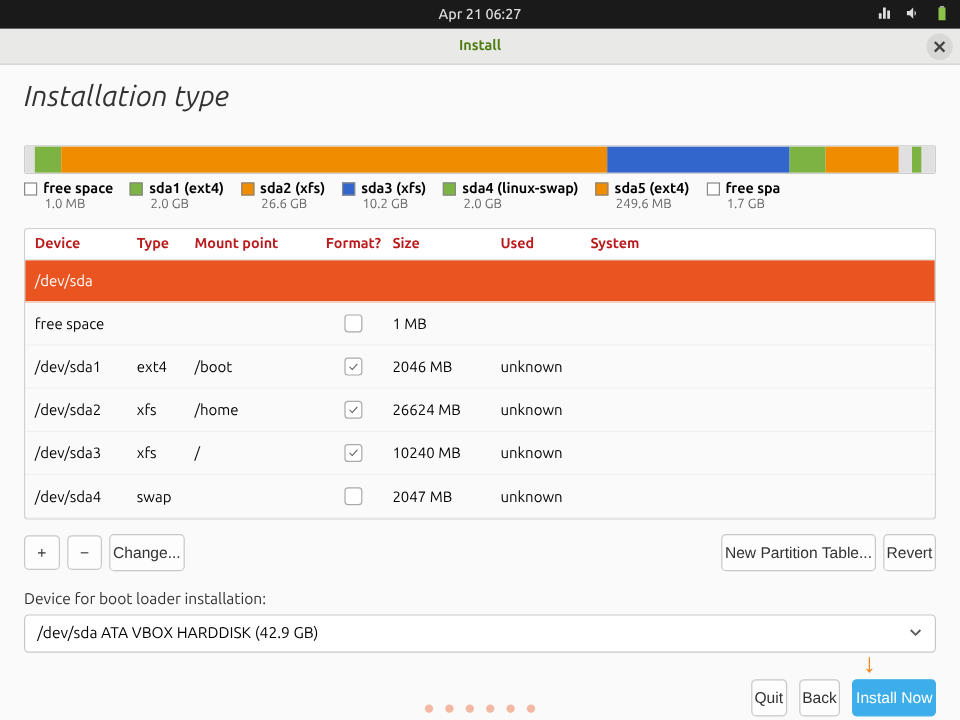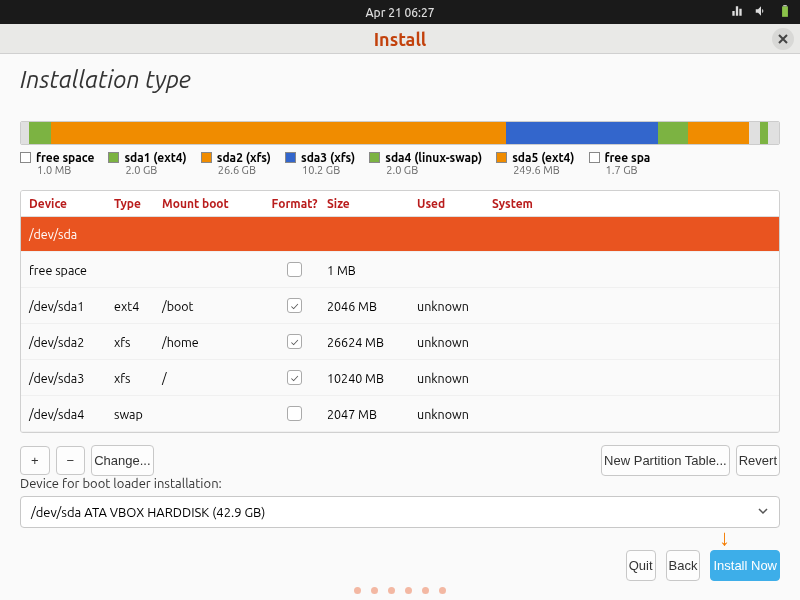--- a/index.html
+++ b/index.html
@@ -2,21 +2,21 @@
 <html><head>
 <meta charset="utf-8">
 <style>
 * { box-sizing: border-box; margin: 0; padding: 0; }
 body { font-family: Ubuntu, "Segoe UI", sans-serif; font-size: 13px; background: #fafafa; width: 800px; height: 600px; overflow: hidden; position: relative; }
 .topbar { background: #1a1a1a; color: #ddd; height: 24px; display: flex; align-items: center; justify-content: center; position: relative; font-size: 12px; }
 .topbar .datetime { font-weight: 500; }
 .topbar .tray { position: absolute; right: 8px; display: flex; gap: 10px; align-items: center; }
 .tray svg { width: 14px; height: 14px; fill: #ddd; }
 .titlebar { background: #e9e9e7; height: 30px; display: flex; align-items: center; justify-content: center; position: relative; border-bottom: 1px solid #d0d0d0; }
-.titlebar .title { font-weight: 600; font-size: 18px; color: #c2410c; }
+.titlebar .title { font-weight: 600; font-size: 12px; color: #4d7c0f; }
 .closebtn { position: absolute; right: 6px; width: 22px; height: 22px; border-radius: 50%; background: #d8d8d6; display: flex; align-items: center; justify-content: center; cursor: pointer; }
 .closebtn svg { width: 10px; height: 10px; stroke: #444; stroke-width: 2; }
 .content { padding: 12px 20px 0 20px; }
 h1 { font-size: 24px; font-weight: 400; color: #333; margin-bottom: 28px; font-style: italic; }
 .partbar { height: 24px; display: flex; border: 1px solid #ccc; border-radius: 2px; overflow: hidden; margin-bottom: 6px; }
 .partbar div { height: 100%; }
 .legend { display: flex; gap: 14px; margin-bottom: 14px; white-space: nowrap; overflow: hidden; }
 .legend-item { display: flex; flex-direction: column; }
 .legend-item .top { display: flex; align-items: center; gap: 5px; }
 .swatch { width: 11px; height: 11px; border: 1px solid #888; }
@@ -33,21 +33,21 @@
 .c-size { width: 90px; }
 .c-used { width: 75px; }
 .c-sys { flex: 1; }
 .chk { width: 15px; height: 15px; border: 1px solid #aaa; border-radius: 3px; background:#fff; display:inline-flex; align-items:center; justify-content:center; }
 .chk.on::after { content:"✓"; font-size:11px; color:#555; }
 .toolbar { display: flex; gap: 6px; margin-top: 12px; align-items: center; }
 .btn { border: 1px solid #c8c8c8; background: #fdfdfd; border-radius: 4px; padding: 7px 2px; font-size: 13px; cursor: pointer; color:#333; }
 .btn.sm { padding: 6px 10px; }
 .btn.primary { background: #3daee9; border-color: #3daee9; color: #fff; }
 .spacer { flex: 1; }
-.bl-label { font-size: 13px; color: #333; }
+.bl-label { margin-top: 16px; font-size: 13px; color: #333; }
 .select { margin-top: 6px; border: 1px solid #c8c8c8; border-radius: 4px; padding: 8px 10px; display: flex; background:#fff; }
 .select .val { flex: 1; }
 .chev { width: 12px; height: 12px; }
 .footer { display: flex; gap: 10px; justify-content: flex-end; margin-top: 22px; position:relative; }
 .arrow { position:absolute; right: 50px; top:-26px; color:#f57c00; font-size:22px; }
 .dots { position:absolute; bottom:6px; left:0; right:0; display:flex; justify-content:center; gap:10px; }
 .dot { width:7px; height:7px; border-radius:50%; background:#e95420; opacity:.4; }
 </style>
 </head>
 <body>
@@ -140,21 +140,21 @@
           <span class="name">free spa</span>
         </div>
         <div class="size">1.7 GB</div>
       </div>
     </div>
 
   <div class="table">
     <div class="thead">
       <div class="c-dev">Device</div>
       <div class="c-type">Type</div>
-      <div class="c-mp">Mount boot</div>
+      <div class="c-mp">Mount point</div>
       <div class="c-fmt">Format?</div>
       <div class="c-size">Size</div>
       <div class="c-used">Used</div>
       <div class="c-sys">System</div>
     </div>
     <div id="tbody">
         <div class="row sel">
           <div class="c-dev">/dev/sda</div>
           <div class="c-type"></div>
           <div class="c-mp"></div>

